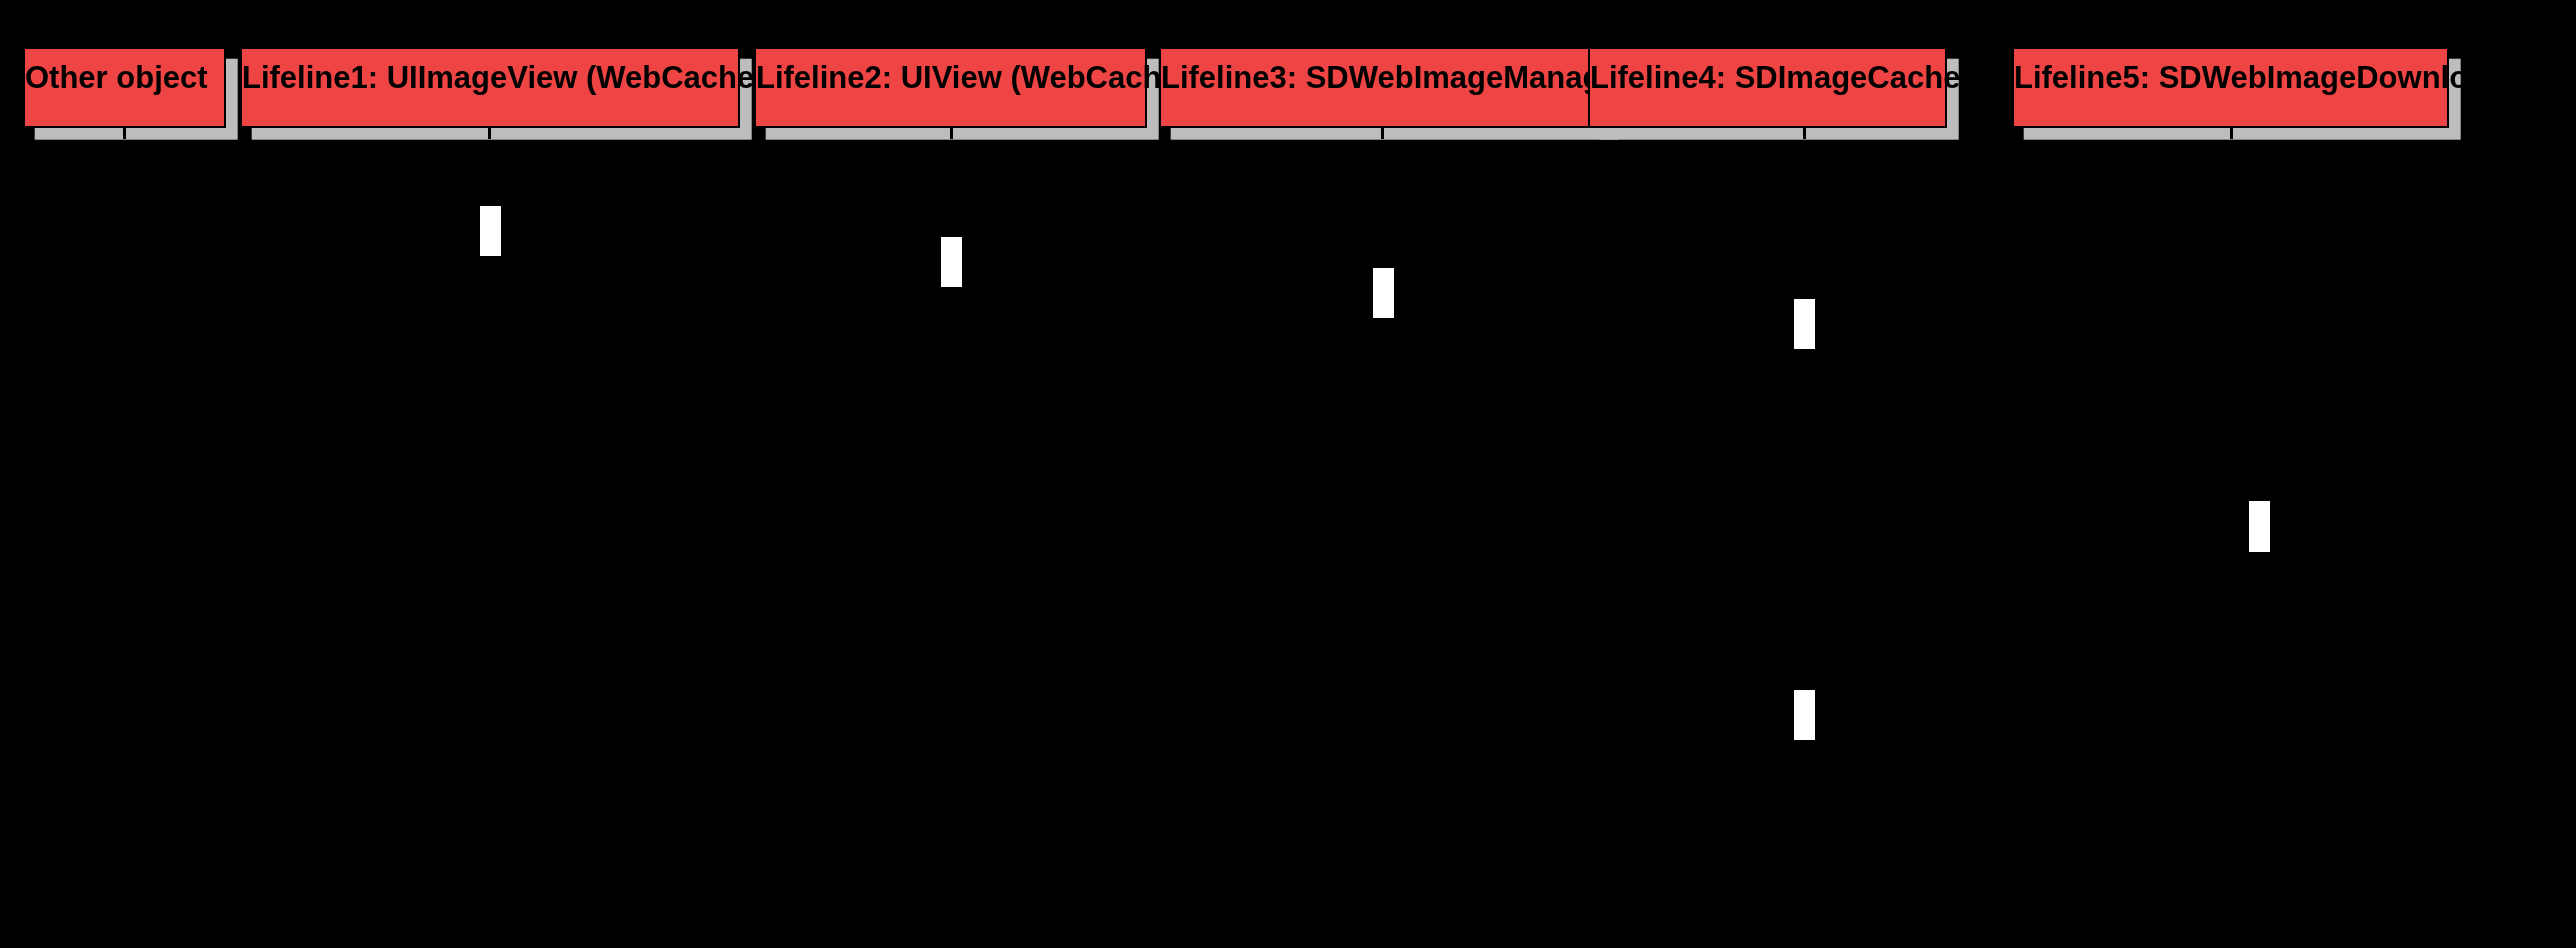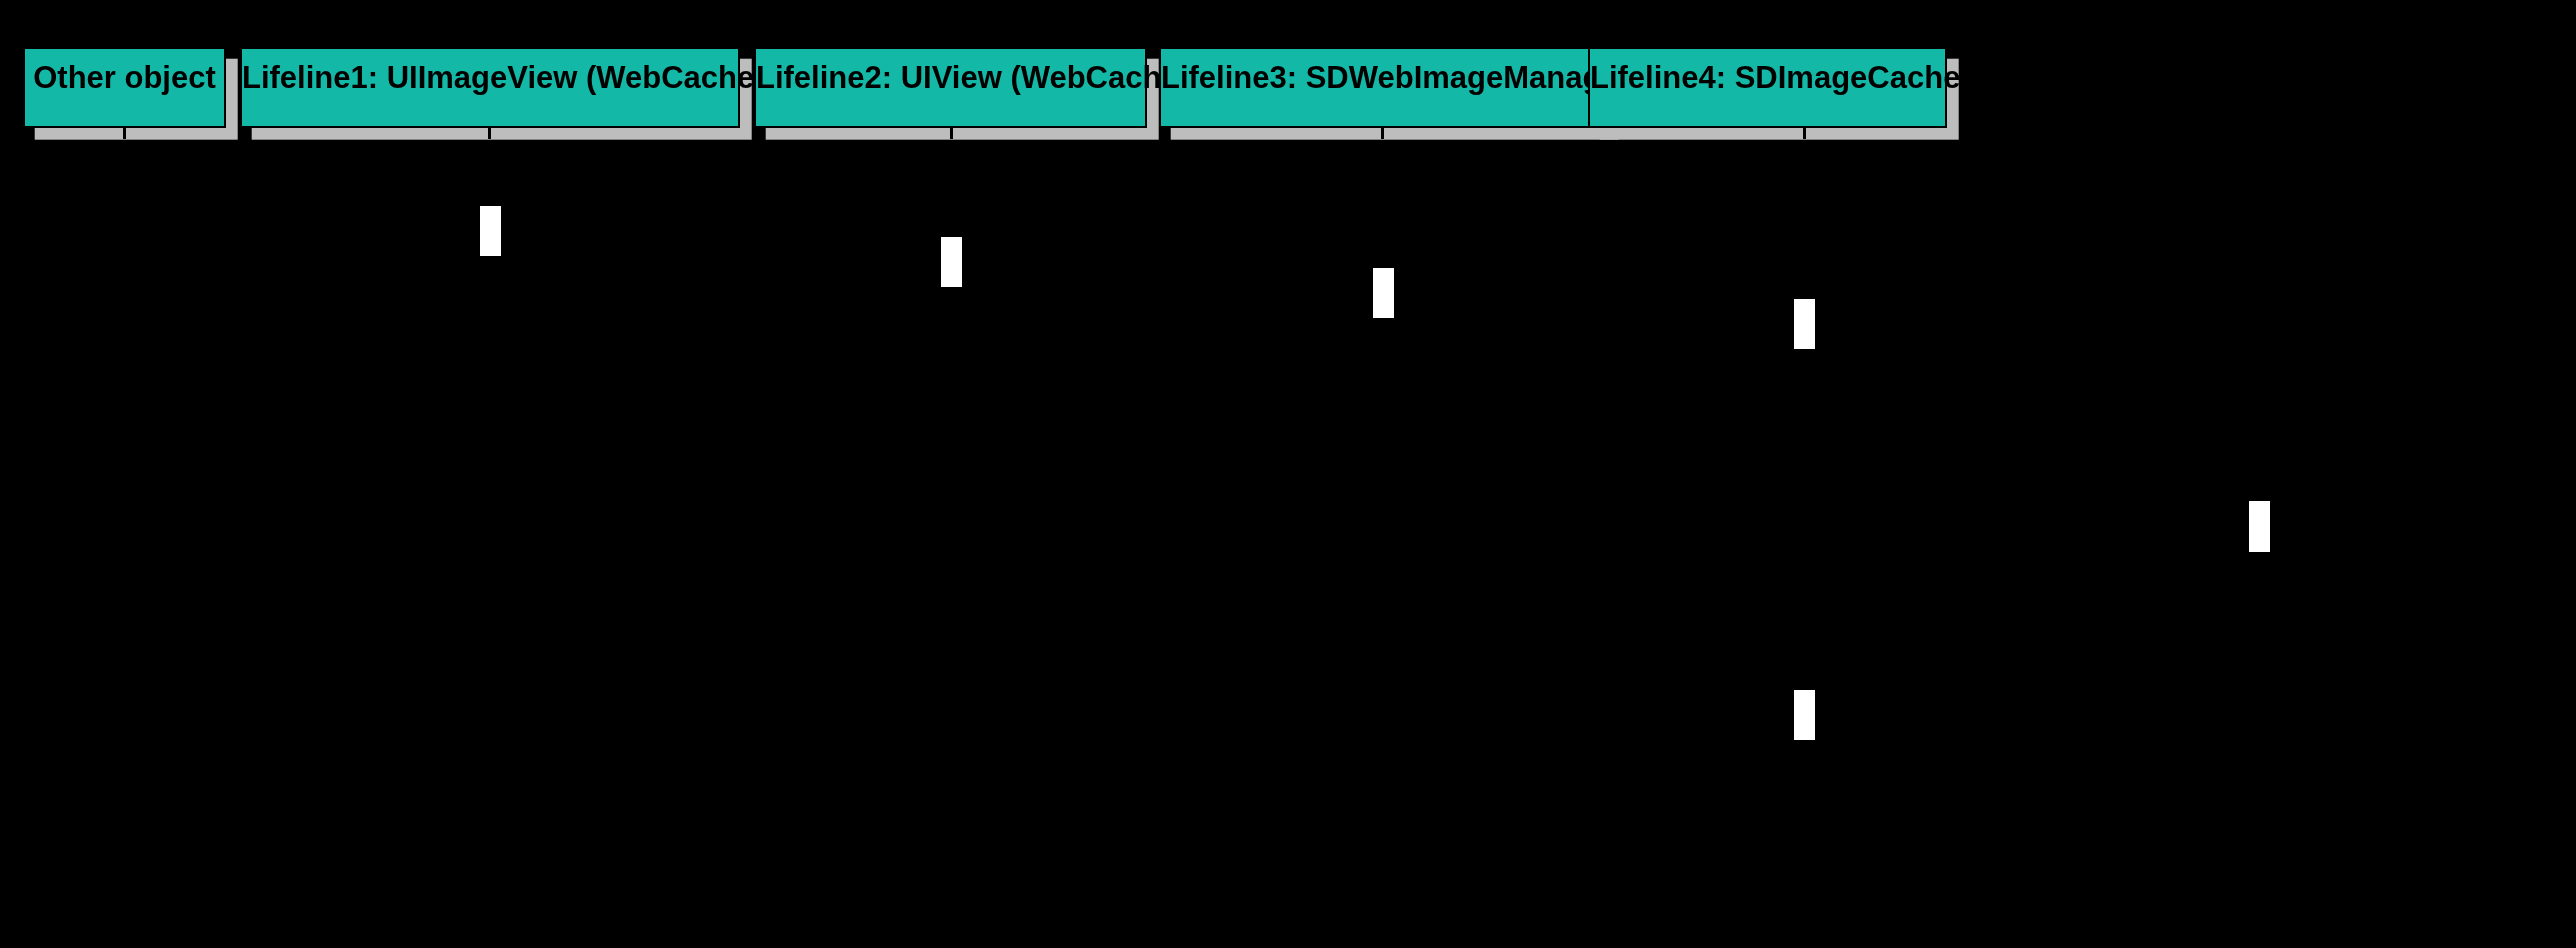--- a/index.html
+++ b/index.html
@@ -13,24 +13,23 @@
     width: 2576px;
     height: 949px;
     background: #000000;
     font-family: "Liberation Sans", sans-serif;
   }
   .head-box {
     position: absolute;
     top: 47px;
     height: 81px;
     box-sizing: border-box;
-    background: #14b8a6;
+    background: #ef4444;
     border: 2.9px solid #000000;
     box-shadow: 11.7px 11.7px 0 0 #bdbdbd;
-    text-align: center;
     z-index: 1;
   }
   .head-label {
     display: block;
     padding-top: 9.7px;
     font-size: 31px;
     line-height: 37px;
     font-weight: bold;
     color: #000000;
     white-space: nowrap;
@@ -74,20 +73,23 @@
   </div>
 
   <div class="head-box" style="left:1159px; width:448px;">
     <span class="head-label">Lifeline3: SDWebImageManager</span>
   </div>
 
   <div class="head-box" style="left:1588px; width:359px;">
     <span class="head-label">Lifeline4: SDImageCache</span>
   </div>
 
+  <div class="head-box" style="left:2012px; width:437px;">
+    <span class="head-label">Lifeline5: SDWebImageDownloader</span>
+  </div>
 
   <div class="lifeline" style="left:123px;"></div>
   <div class="lifeline" style="left:488px;"></div>
   <div class="lifeline" style="left:950px;"></div>
   <div class="lifeline" style="left:1381px;"></div>
   <div class="lifeline" style="left:1803px;"></div>
   <div class="lifeline" style="left:2230px;"></div>
 
   <div class="activation" style="left:479px;  top:205px; height:52px;"></div>
   <div class="activation" style="left:940px;  top:236px; height:52px;"></div>

